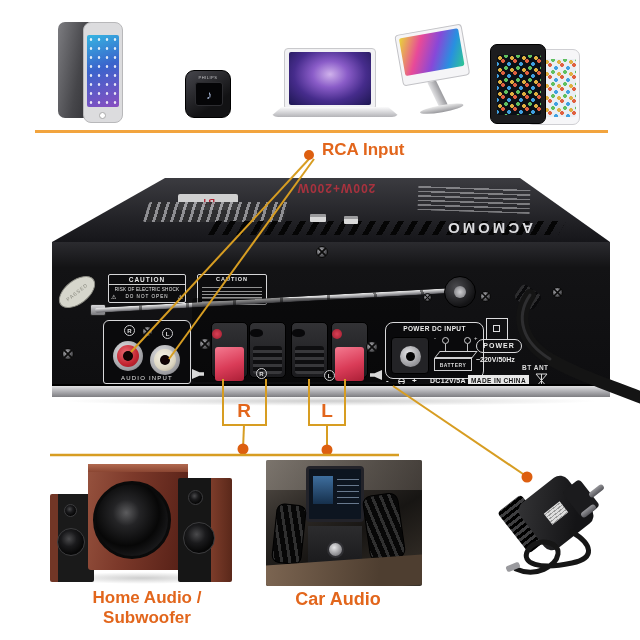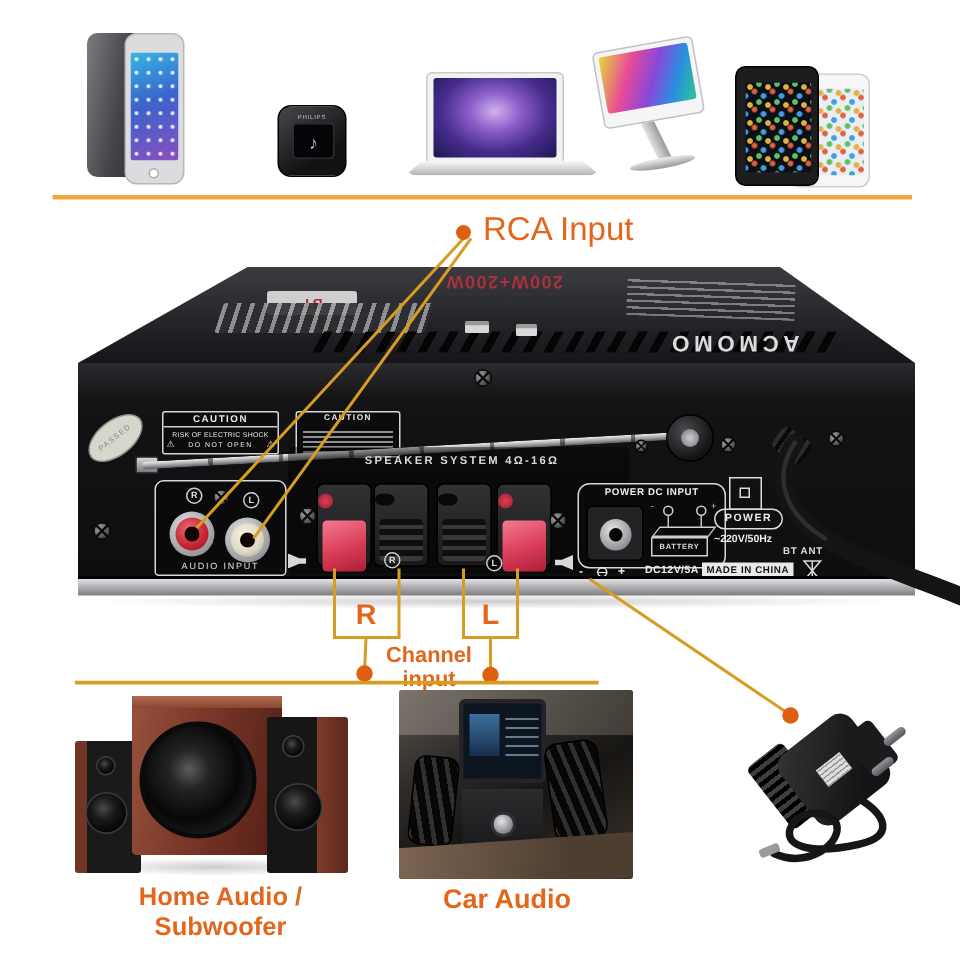--- a/index.html
+++ b/index.html
@@ -53,21 +53,21 @@
       radial-gradient(circle,#e06040 1.6px,transparent 2.2px),
       radial-gradient(circle,#40a0e0 1.6px,transparent 2.2px),
       radial-gradient(circle,#60c060 1.6px,transparent 2.2px),
       radial-gradient(circle,#e0b040 1.6px,transparent 2.2px);
     background-size:12px 12px;background-position:0 0,6px 3px,3px 7px,9px 9px;}
   .ipad-black .ipad-screen{left:6px;top:10px;width:44px;height:60px;background-color:#0b1016;}
   .ipad-white .ipad-screen{left:5px;top:9px;width:44px;height:58px;background-color:#e9eef3;}
 
   
   #divider{left:35px;top:130px;width:573px;height:3px;background:#f2a43e;}
-  #rca-label{left:322px;top:140px;font-size:22px;font-weight:normal;color:#e2661c;}
+  #rca-label{left:322px;top:140px;font-size:17px;font-weight:bold;color:#e2661c;}
   .ch-letter{width:30px;text-align:center;font-size:19px;font-weight:bold;color:#e2661c;}
   #channel-caption{left:240px;top:429px;width:92px;text-align:center;font-size:14.5px;font-weight:bold;color:#e2661c;}
 
   
   #amp-top{left:52px;top:178px;width:558px;height:64px;
     background:linear-gradient(#3b3b40,#202024 70%,#16161a);
     clip-path:polygon(113px 0,468px 0,558px 64px,0 64px);}
   .flip{transform:rotate(180deg);}
   #amp-title{left:170px;top:2px;width:228px;height:15px;text-align:center;
     color:#a8323e;font-size:12px;font-weight:bold;letter-spacing:1px;filter:blur(.3px);}
@@ -302,21 +302,20 @@
       </div>
       <div id="jack-l" class="jack">
         <div class="ring1"></div>
           <div class="ring2"></div>
           <div class="hole"></div>
       </div>
       <div id="audio-input-label">AUDIO INPUT</div>
     </div>
 
     <div id="spk-area"></div>
-    <div id="spk-label">SPEAKER SYSTEM 4Ω-16Ω</div>
     <div class="term red" style="left:159px;">
       <div class="hole"></div>
         <div class="clip"></div>
       </div>
     <div class="term black" style="left:197px;">
       <div class="hole"></div>
         <div class="clip"></div>
       </div>
     <div class="term black" style="left:239px;">
       <div class="hole"></div>
@@ -376,21 +375,20 @@
     <div class="screw" style="left:428px;top:49px;width:11px;height:11px;"></div>
     <div class="screw" style="left:500px;top:45px;width:11px;height:11px;"></div>
   </div>
 
   <div class="screw" style="left:316px;top:246px;width:12px;height:12px;"></div>
   <div id="amp-strip"></div>
   <div id="amp-shadow" class="dshadow"></div>
 
   <div class="ch-letter" style="left:229px;top:400px;">R</div>
   <div class="ch-letter" style="left:312px;top:400px;">L</div>
-  <div id="channel-caption">Channel input</div>
 
   <div id="spk-img" style="left:50px;top:464px;width:184px;height:124px;">
     <div class="dshadow" style="left:6px;top:108px;width:172px;height:12px;"></div>
     <div class="spk-l">
       <div class="drv" style="left:14px;top:10px;width:13px;height:13px;"></div>
       <div class="drv" style="left:7px;top:34px;width:28px;height:28px;"></div>
     </div>
     <div class="sub">
       <div class="sub-top"></div>
       <div class="sub-driver"></div>

